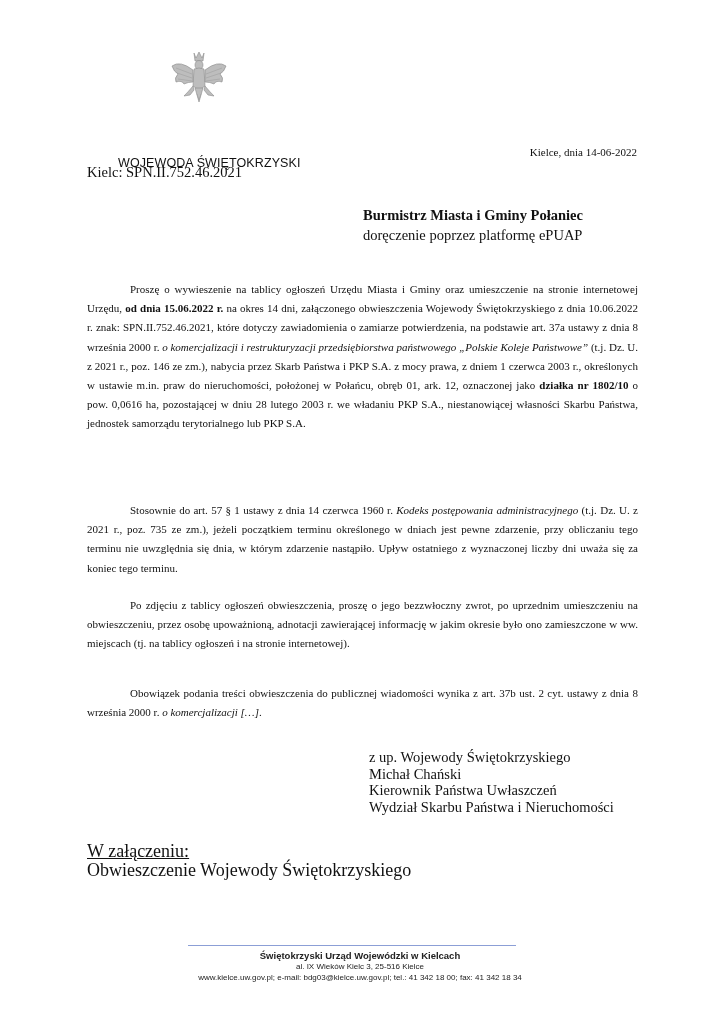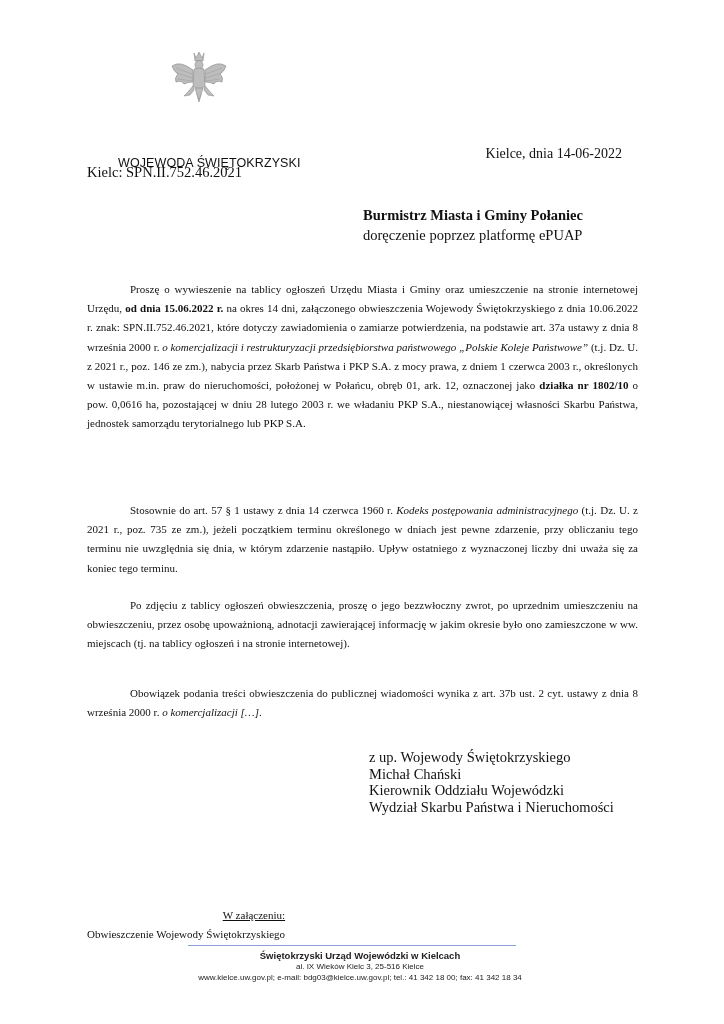--- a/index.html
+++ b/index.html
@@ -2,33 +2,33 @@
 <html><head>
 <meta charset="utf-8">
 <style>
   html, body { margin: 0; padding: 0; background: #ffffff; }
   body { width: 724px; height: 1024px; position: relative; overflow: hidden;
          font-family: "Liberation Serif", serif; color: #111; }
   .abs { position: absolute; }
   .eagle { left: 168px; top: 50px; width: 62px; height: 60px; }
   .header-title { left: 118px; top: 112px; font-family: "Liberation Sans", sans-serif;
                   font-size: 12.5px; font-weight: normal; letter-spacing: 0.1px; color: #111; margin-top: 44px; }
-  .date { right: 102px; top: 146px; font-size: 14px; }
+  .date { right: 87px; top: 146px; font-size: 11px; }
   .ref { left: 87px; top: 164px; font-size: 14.5px; }
   .recipient { left: 363px; top: 205px; font-size: 14.5px; line-height: 20px; }
   .recipient .name { font-weight: bold; }
   .body { left: 87px; width: 551px; font-size: 11px; line-height: 19.2px; text-align: justify; }
   .body p { margin: 0; text-indent: 43px; }
   .p1 { top: 280px; }
   .p2 { top: 501px; }
   .p3 { top: 596px; }
   .p4 { top: 684px; }
   .sig { left: 369px; width: 300px; top: 749px; text-align: left; font-size: 14.5px; line-height: 16.5px; }
   .sig .note { font-size: 10.5px; line-height: 16px; margin-top: 1px; }
-  .att { left: 87px; top: 906px; font-size: 11px; line-height: 18.5px; text-align: right; }
+  .att { left: 87px; top: 842px; font-size: 18px; line-height: 18.5px; }
   .att .lbl { text-decoration: underline; }
   .footer-line { left: 188px; top: 945px; width: 328px; height: 1px; background: #8c9fd6; }
   .footer { left: 160px; width: 400px; top: 950px; text-align: center;
             font-family: "Liberation Sans", sans-serif; color: #222; }
   .footer .f1 { font-size: 9.5px; font-weight: bold; line-height: 12px; }
   .footer .f2 { font-size: 8px; line-height: 10px; }
   .footer .f3 { font-size: 8px; line-height: 11px; }
   i { font-style: italic; }
   b { font-weight: bold; }
 </style>
@@ -87,21 +87,21 @@
   <p>Po zdjęciu z tablicy ogłoszeń obwieszczenia, proszę o jego bezzwłoczny zwrot, po uprzednim umieszczeniu na obwieszczeniu, przez osobę upoważnioną, adnotacji zawierającej informację w jakim okresie było ono zamieszczone w ww. miejscach (tj. na tablicy ogłoszeń i na stronie internetowej).</p>
 </div>
 
 <div class="abs body p4">
   <p><span>Obowiązek podania treści obwieszczenia do publicznej wiadomości wynika z art. 37b ust. 2 cyt. ustawy z dnia 8 września 2000 r. </span><i>o komercjalizacji […]</i><span>.</span></p>
 </div>
 
 <div class="abs sig">
   <div>z up. Wojewody Świętokrzyskiego</div>
   <div>Michał Chański</div>
-  <div>Kierownik Oddziału Wojewódzki</div>
+  <div>Kierownik Państwa Uwłaszczeń</div>
   <div>Wydział Skarbu Państwa i Nieruchomości</div>
 </div>
 
 <div class="abs att">
   <div class="lbl">W załączeniu:</div>
   <div>Obwieszczenie Wojewody Świętokrzyskiego</div>
 </div>
 
 <div class="abs footer-line"></div>
 <div class="abs footer">

